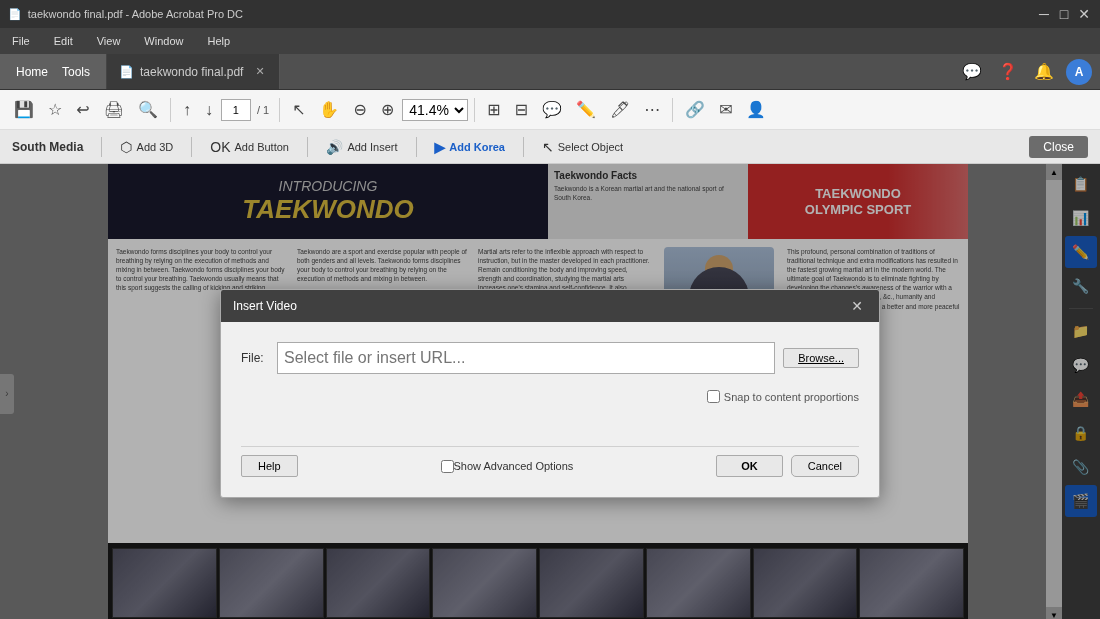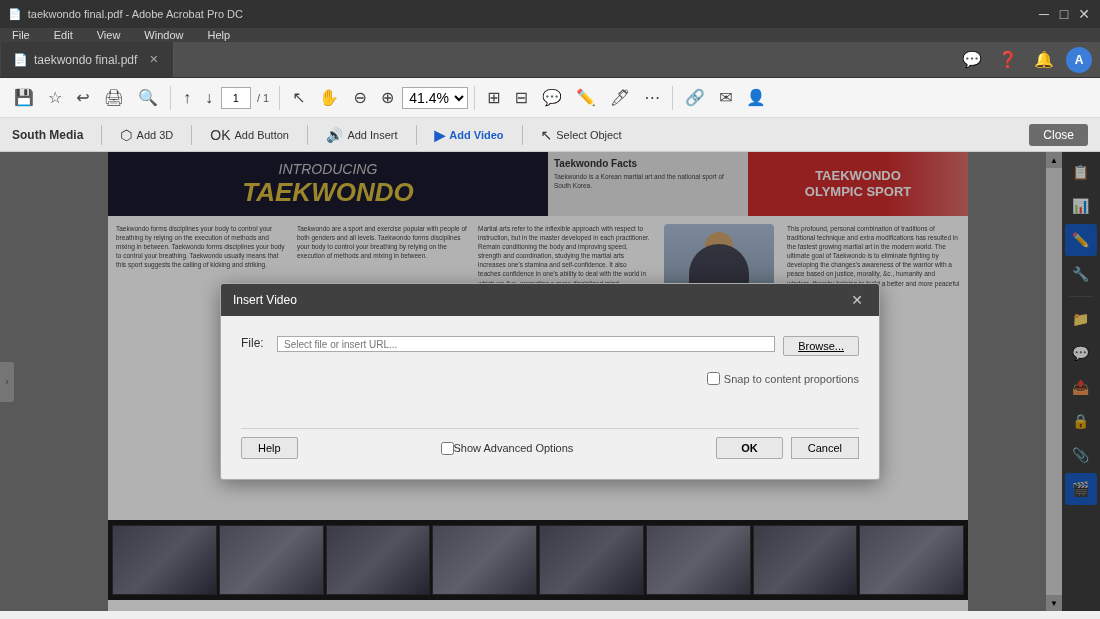--- a/index.html
+++ b/index.html
@@ -17,21 +17,21 @@
       justify-content: space-between;
     }
     .title-bar-left { display: flex; align-items: center; gap: 6px; }
     .title-bar-controls { display: flex; gap: 4px; }
     .title-btn { width: 16px; height: 16px; background: none; border: none; color: #ccc; cursor: pointer; font-size: 14px; line-height: 1; display: flex; align-items: center; justify-content: center; }
 
     
     .menu-bar {
       background: #404040;
       color: #ddd;
-      height: 14px;
+      height: 26px;
       display: flex;
       align-items: center;
       padding: 0 8px;
       gap: 16px;
       font-size: 11px;
     }
     .menu-item { cursor: pointer; padding: 2px 4px; }
 
     
     .tab-bar {
@@ -163,21 +163,21 @@
       width: 860px;
       margin: 0 auto;
       position: relative;
       height: 100%;
       overflow: hidden;
     }
 
     
     .pdf-top-section {
       display: flex;
-      height: 64px;
+      height: 75px;
       background: white;
     }
     .pdf-intro-section {
       flex: 1;
       background: #1a1a2e;
       display: flex;
       align-items: center;
       justify-content: center;
     }
     .pdf-facts-section {
@@ -366,31 +366,31 @@
       align-items: center;
       justify-content: center;
     }
 
     .dialog-body {
       padding: 20px 20px 16px;
     }
 
     .dialog-file-row {
       display: flex;
-      align-items: flex-start;
+      align-items: center;
       gap: 8px;
       margin-bottom: 12px;
     }
     .dialog-file-label { font-size: 12px; color: #333; min-width: 28px; }
     .dialog-file-input {
       flex: 1;
-      height: 16px;
+      height: 32px;
       border: 1px solid #aaa;
       padding: 0 6px;
-      font-size: 10px;
+      font-size: 16px;
       background: white;
       color: #1a5fc8;
     }
     .dialog-browse-btn {
       padding: 3px 14px;
       font-size: 11px;
       background: #e8e8e8;
       border: 1px solid #aaa;
       cursor: pointer;
       border-radius: 2px;
@@ -443,21 +443,21 @@
       border-radius: 2px;
       font-weight: bold;
     }
 
     .dialog-cancel-btn {
       padding: 4px 16px;
       font-size: 11px;
       background: #e8e8e8;
       border: 1px solid #aaa;
       cursor: pointer;
-      border-radius: 0;
+      border-radius: 5px;
     }
 
     .pdf-column-text {
       font-size: 6.5px;
       line-height: 1.4;
       color: #444;
     }
   </style>
 </head>
 <body>
@@ -476,20 +476,24 @@
 
 <div class="menu-bar">
   <span class="menu-item">File</span>
   <span class="menu-item">Edit</span>
   <span class="menu-item">View</span>
   <span class="menu-item">Window</span>
   <span class="menu-item">Help</span>
 </div>
 
 <div class="tab-bar">
+  <div class="tab-home">
+    <span>Home</span>
+    <span style="margin-left:8px;">Tools</span>
+  </div>
   <div class="tab-home-divider"></div>
   <div class="tab-file">
     <span>📄</span>
     <span>taekwondo final.pdf</span>
     <button class="tab-close-btn">✕</button>
   </div>
   <div class="tab-bar-right">
     <button class="tab-icon-btn">💬</button>
     <button class="tab-icon-btn">❓</button>
     <button class="tab-icon-btn">🔔</button>
@@ -542,21 +546,21 @@
     <span>Add Button</span>
   </button>
   <div class="rm-separator"></div>
   <button class="rm-btn">
     <span class="rm-btn-icon">🔊</span>
     <span>Add Insert</span>
   </button>
   <div class="rm-separator"></div>
   <button class="rm-btn active">
     <span class="rm-btn-icon">▶</span>
-    <span>Add Video</span>
+    <span>Add Korea</span>
   </button>
   <div class="rm-separator"></div>
   <button class="rm-btn">
     <span class="rm-btn-icon">↖</span>
     <span>Select Object</span>
   </button>
   <button class="close-btn-bar">Close</button>
 </div>
 
 <div class="main-area">

